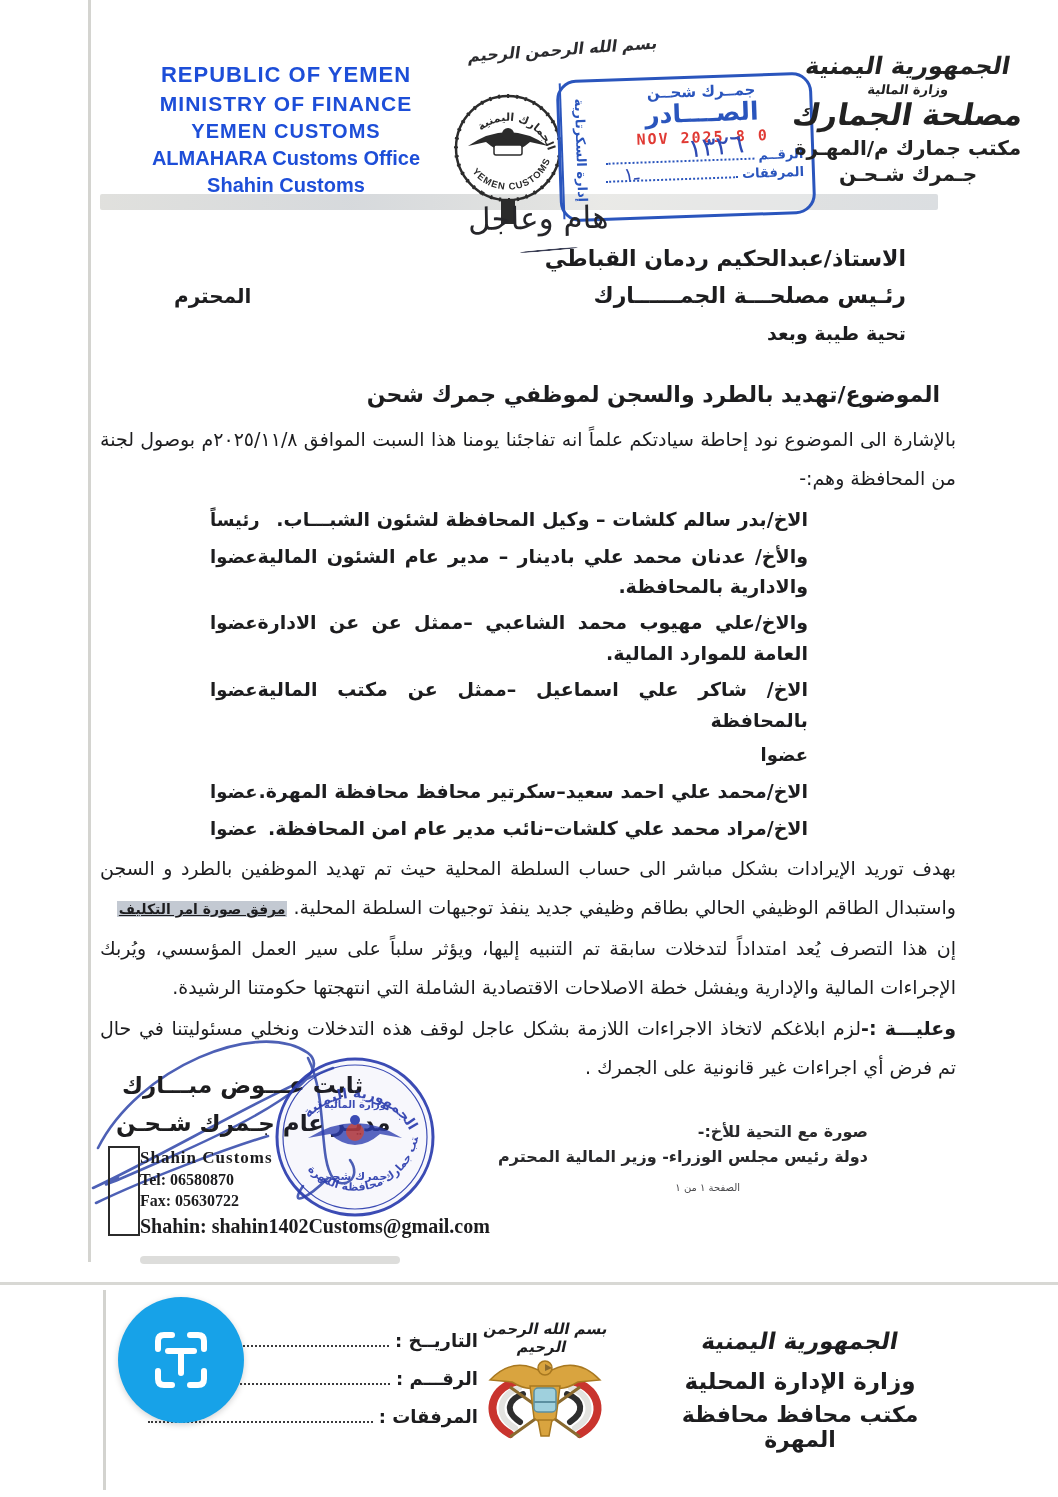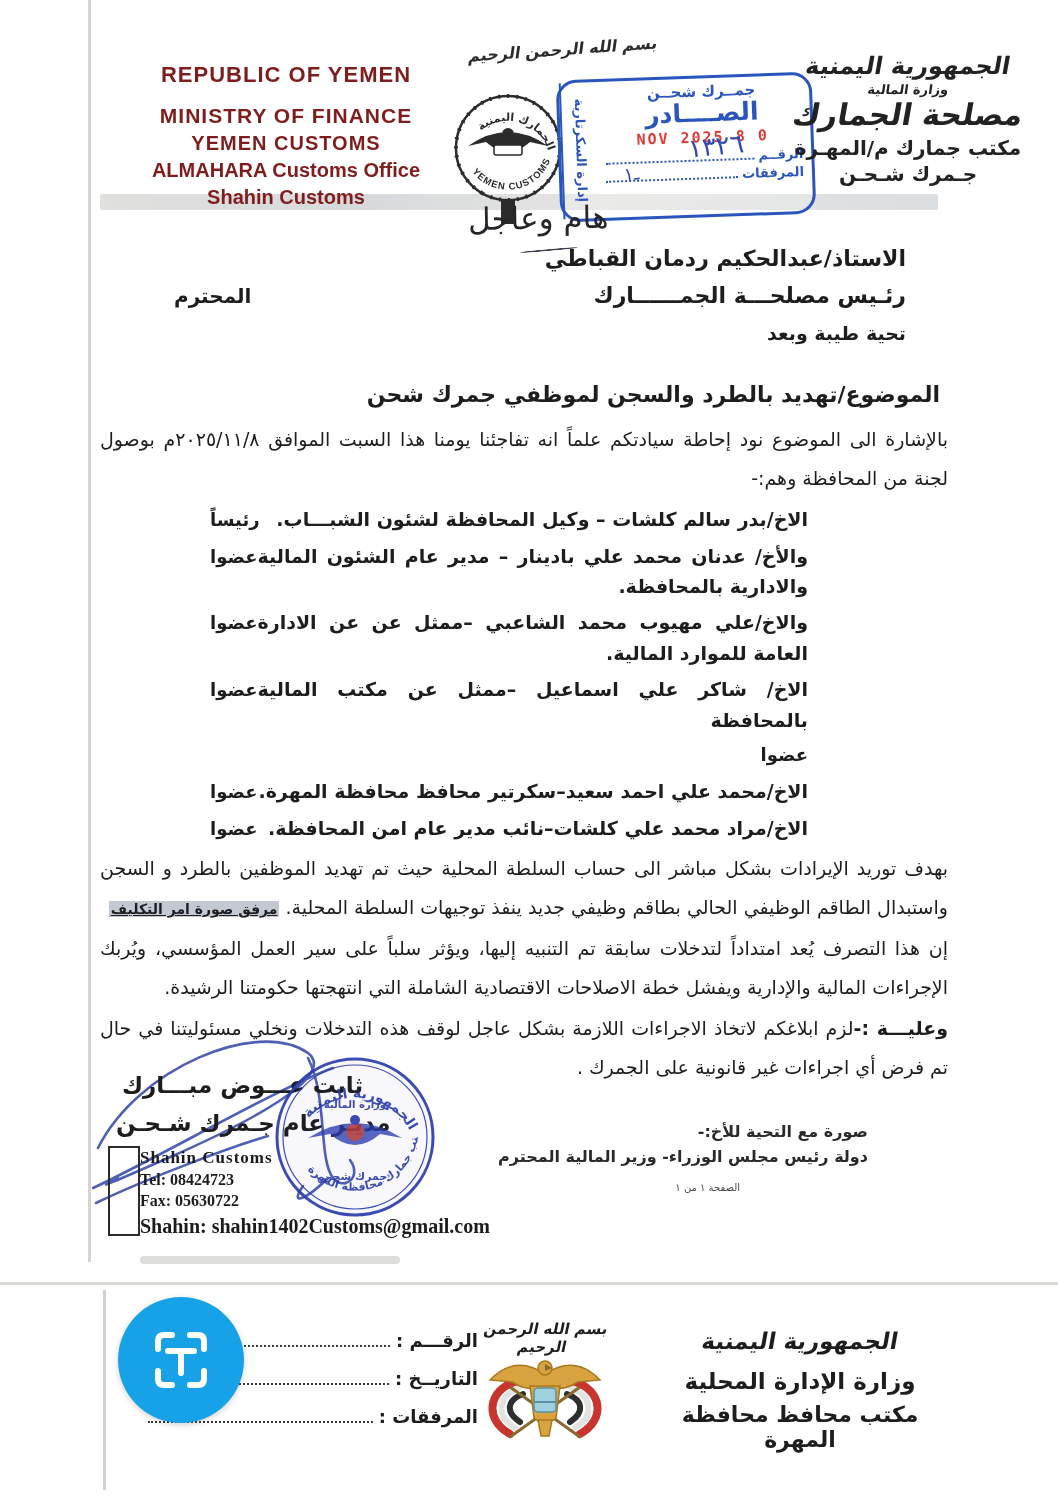--- a/index.html
+++ b/index.html
@@ -6,23 +6,23 @@
   .page{position:relative;width:1058px;height:1497px;background:#ffffff;overflow:hidden;
         font-family:"DejaVu Sans",sans-serif;color:#1d1d1f;}
   .abs{position:absolute;}
   
   .edge-left{left:88px;top:0;width:3px;height:1262px;background:#c9c9c4;opacity:.8;}
   .band{left:100px;top:194px;width:838px;height:16px;
         background:linear-gradient(90deg,#d6d6d2 0%,#c9cdd1 30%,#dcdcd8 60%,#cfd3d7 100%);
         opacity:.75;border-radius:2px;}
   
   .lh-en{left:96px;top:62px;width:380px;text-align:center;font-family:"Liberation Sans",sans-serif;
-         font-weight:bold;color:#7f1d1d;}
+         font-weight:bold;color:#1d4ed8;}
   .lh-en .l1{font-size:22px;letter-spacing:1px;}
-  .lh-en .l2{font-size:21px;letter-spacing:1px;margin-top:16px;}
+  .lh-en .l2{font-size:21px;letter-spacing:1px;margin-top:4px;}
   .lh-en .l3{font-size:20px;letter-spacing:1px;margin-top:4px;}
   .lh-en .l4{font-size:20px;margin-top:4px;}
   .lh-en .l5{font-size:20px;margin-top:4px;}
   
   .lh-ar{right:10px;top:52px;width:280px;text-align:center;direction:rtl;color:#222;}
   .lh-ar .country{font-size:24px;font-weight:bold;transform:skewX(-10deg);}
   .lh-ar .ministry{font-size:13px;font-weight:bold;margin-top:2px;transform:skewX(-8deg);}
   .lh-ar .authority{font-size:30px;font-weight:bold;margin-top:0px;transform:skewX(-10deg);}
   .lh-ar .office{font-size:20px;font-weight:bold;margin-top:4px;}
   .lh-ar .branch{font-size:20px;font-weight:bold;margin-top:2px;letter-spacing:2px;}
@@ -50,21 +50,21 @@
   
   .addr{right:152px;top:246px;width:732px;direction:rtl;}
   .addr .name{font-size:22px;font-weight:bold;}
   .addr .row2{display:flex;justify-content:space-between;align-items:center;margin-top:12px;}
   .addr .title{font-size:22px;font-weight:bold;}
   .addr .honor{font-size:20px;font-weight:bold;}
   .addr .greet{font-size:19px;font-weight:bold;text-align:right;margin-top:14px;}
   .subject{left:240px;top:382px;width:700px;text-align:right;direction:rtl;font-size:22px;font-weight:bold;}
   
   .bodytext{left:100px;top:420px;width:856px;direction:rtl;font-size:19px;line-height:2.05;text-align:justify;}
-  .bodytext p{margin:0 8px 2px 0;}
+  .bodytext p{margin:0 0 2px 0;}
   .members{margin:6px 0 4px 0;}
   .member-row{display:flex;justify-content:space-between;align-items:baseline;
               padding-right:148px;padding-left:110px;margin-bottom:6px;line-height:1.6;}
   .member-name{font-weight:bold;font-size:19px;}
   .member-role{font-weight:bold;font-size:18px;}
   .note-highlight{background:#c3c9d2;font-size:14px;font-weight:bold;text-decoration:underline;padding:0 2px;}
   .lead{font-weight:bold;}
   .closing{text-align:center;font-size:21px;font-weight:bold;margin-top:10px;padding-left:160px;}
   
   .sig-svg{left:78px;top:1028px;}
@@ -238,21 +238,21 @@
     <path d="M38,86 Q85,56 132,86 L110,82 Q85,104 60,82 Z" fill="#2b3cae" opacity="0.85"></path>
     <circle cx="85" cy="80" r="9" fill="#c23b34" opacity="0.85"></circle>
     <circle cx="85" cy="68" r="5" fill="#2b3cae"></circle>
     <text font-size="11" font-weight="bold" fill="#2b3cae"><textPath href="#rsBot" startOffset="20%">مكتب جمارك محافظة المهرة</textPath></text>
     <text x="85" y="128" text-anchor="middle" font-size="11" font-weight="bold" fill="#2b3cae">جمرك شحن</text>
   </svg>
 
   <div class="abs bracket"></div>
   <div class="abs contact">
     <div class="co">Shahin Customs</div>
-    <div class="tel">Tel:  08424723</div>
+    <div class="tel">Tel:  06580870</div>
     <div class="fax">Fax: 05630722</div>
     <div class="email">Shahin: shahin1402Customs@gmail.com</div>
   </div>
   <div class="abs smudge"></div>
 
   <div class="abs ccblock">
     <div>صورة مع التحية للأخ:-</div>
     <div class="row2">
       <span>دولة رئيس مجلس الوزراء- وزير المالية</span>
       <span>المحترم</span>
@@ -271,28 +271,28 @@
         <path d="M58,46 L58,54 Q58,60 52,60 L44,60"></path>
         <path d="M26,60 L18,60 Q12,60 12,54 L12,46"></path>
         <path d="M22,26 L48,26"></path>
         <path d="M35,26 L35,48"></path>
       </g>
     </svg>
   </div>
 
   <div class="abs fields">
     <div class="frow">
-      <span class="flabel">الرقـــم :</span>
-      <span class="fleader"></span>
-    </div>
-    <div class="frow">
       <span class="flabel">التاريــخ :</span>
       <span class="fleader">
         <span class="fdate">١١/ ٧</span>
       </span>
+    </div>
+    <div class="frow">
+      <span class="flabel">الرقـــم :</span>
+      <span class="fleader"></span>
     </div>
     <div class="frow">
       <span class="flabel">المرفقات :</span>
       <span class="fleader"></span>
     </div>
   </div>
 
   <div class="abs f-bismillah">بسم الله الرحمن الرحيم</div>
   <svg class="abs f-emblem" width="150" height="100" viewBox="0 0 150 100">
 

